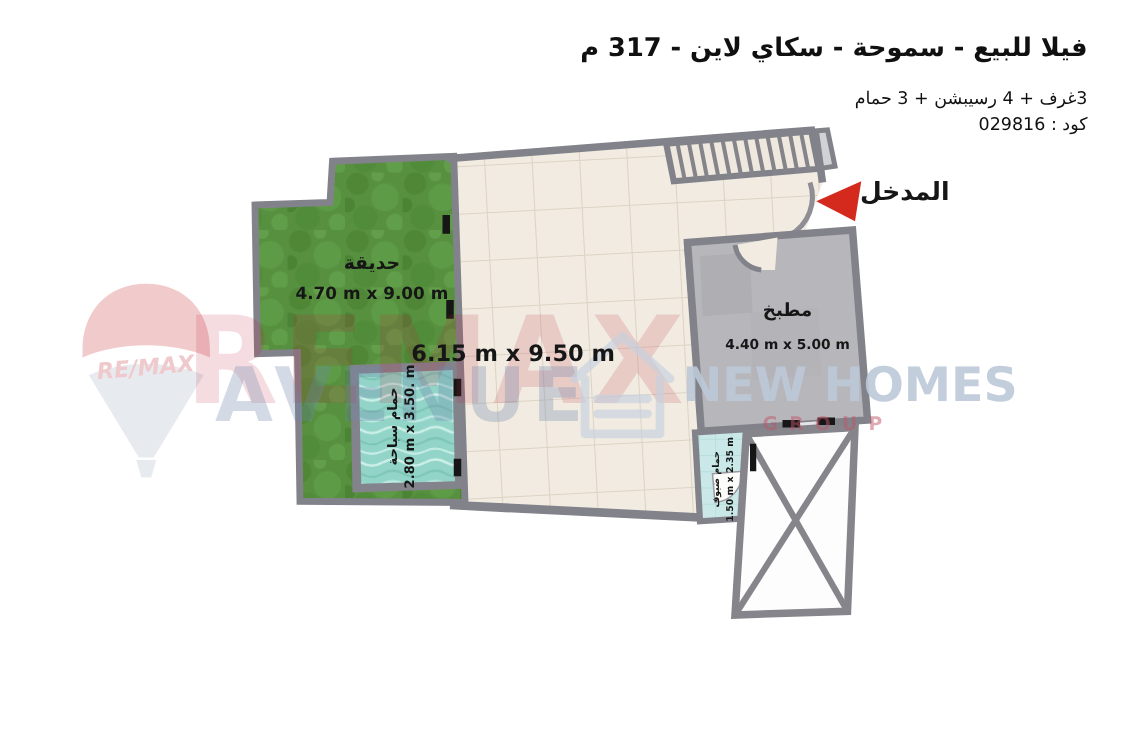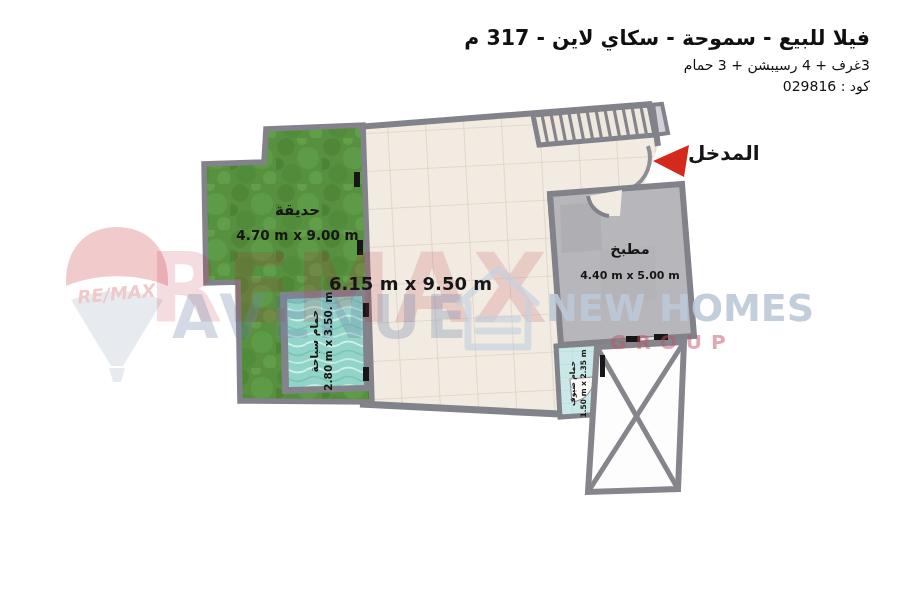--- a/index.html
+++ b/index.html
@@ -1,21 +1,21 @@
 <!DOCTYPE html>
 <html><head>
 <meta charset="utf-8">
 <style>
   html,body{margin:0;padding:0;background:#ffffff;}
   #canvas{position:relative;width:900px;height:599px;background:#ffffff;overflow:hidden;
           font-family:"DejaVu Sans",sans-serif;}
   
   #header{position:absolute;top:26px;right:30px;text-align:right;color:#101010;z-index:4;}
   #title{font-size:20.5px;font-weight:700;letter-spacing:0;}
-  #subtitle{font-size:14px;margin-top:7px;}
+  #subtitle{font-size:14px;margin-top:21px;}
   #codeline{font-size:14px;margin-top:5px;}
   
   #plan-svg{position:absolute;left:0;top:0;z-index:1;}
   
   .lbl{position:absolute;z-index:3;color:#161616;text-align:center;white-space:nowrap;}
   .b{font-weight:700;}
   #garden-name{left:250px;top:201px;width:95px;font-size:15px;}
   #garden-dims{left:225px;top:227px;width:145px;font-size:13.5px;}
   #reception-name{left:330px;top:240px;width:160px;font-size:21px;}
   #reception-dims{left:318px;top:273px;width:185px;font-size:18px;}
@@ -33,21 +33,21 @@
   
   .wm{position:absolute;pointer-events:none;z-index:2;}
   #wm-balloon{left:58px;top:224px;opacity:.27;}
   #wm-remax{left:148px;top:240px;font-size:97px;font-weight:800;line-height:1;
             color:#c21f35;opacity:.15;letter-spacing:3px;}
   #wm-avenue{left:172px;top:287px;font-size:60px;font-weight:800;line-height:1;
              color:#6f87ac;opacity:.30;letter-spacing:5px;}
   #wm-house{left:452px;top:257px;opacity:.65;}
   #wm-newhomes{left:546px;top:289px;font-size:38px;font-weight:800;line-height:1;
                color:#bdc9d9;opacity:.9;letter-spacing:0px;}
-  #wm-group{left:610px;top:330px;font-size:20px;font-weight:700;color:#c05568;
+  #wm-group{left:610px;top:330px;font-size:15px;font-weight:700;color:#c05568;
             opacity:.5;letter-spacing:9px;}
 </style>
 </head>
 <body>
 
 <div id="canvas">
 
   <div id="header">
     <div id="title" dir="rtl">فيلا للبيع - سموحة - سكاي لاين - 317 م</div>
     <div id="subtitle" dir="rtl">3غرف + 4 رسيبشن + 3 حمام</div>

